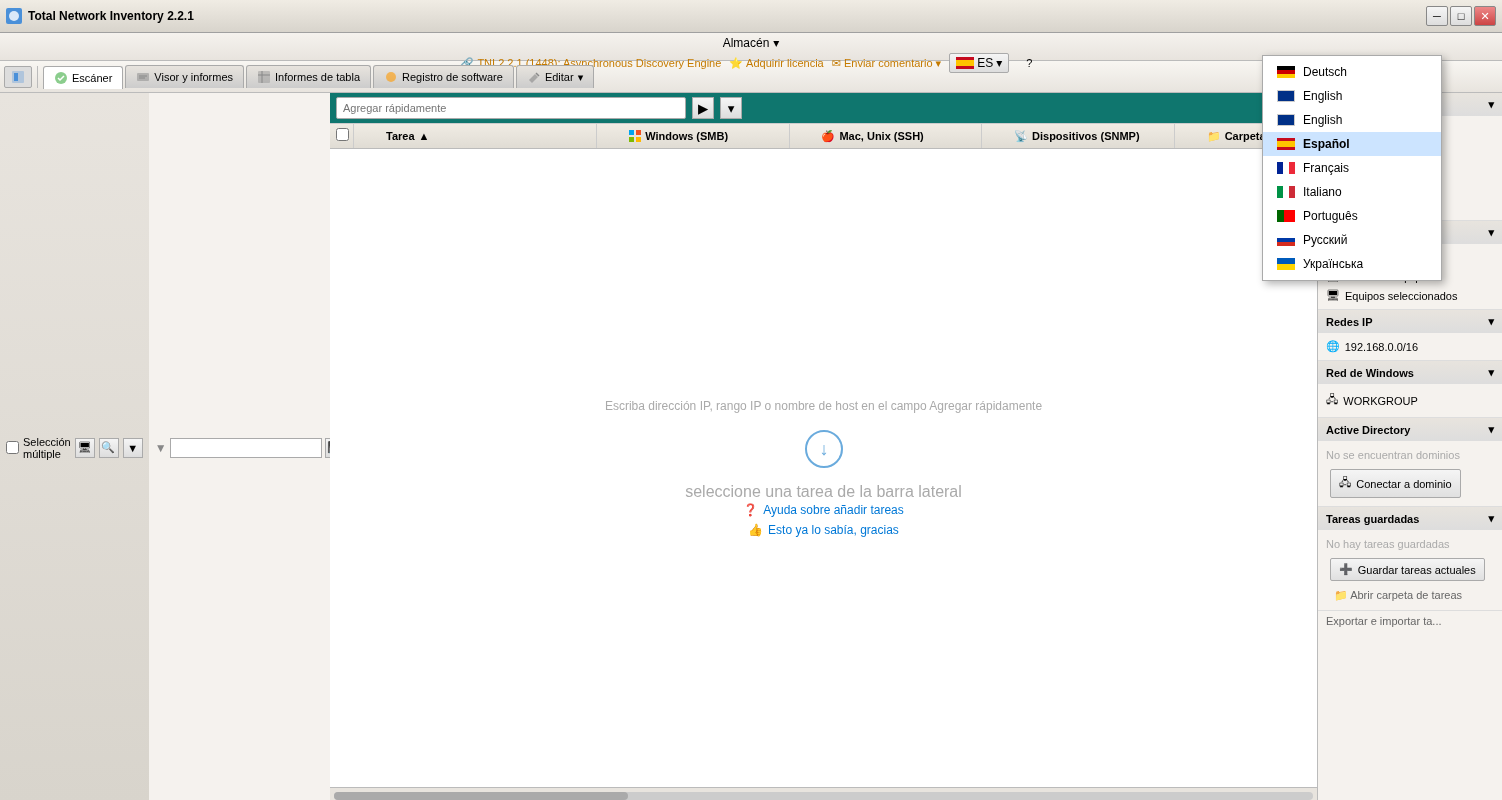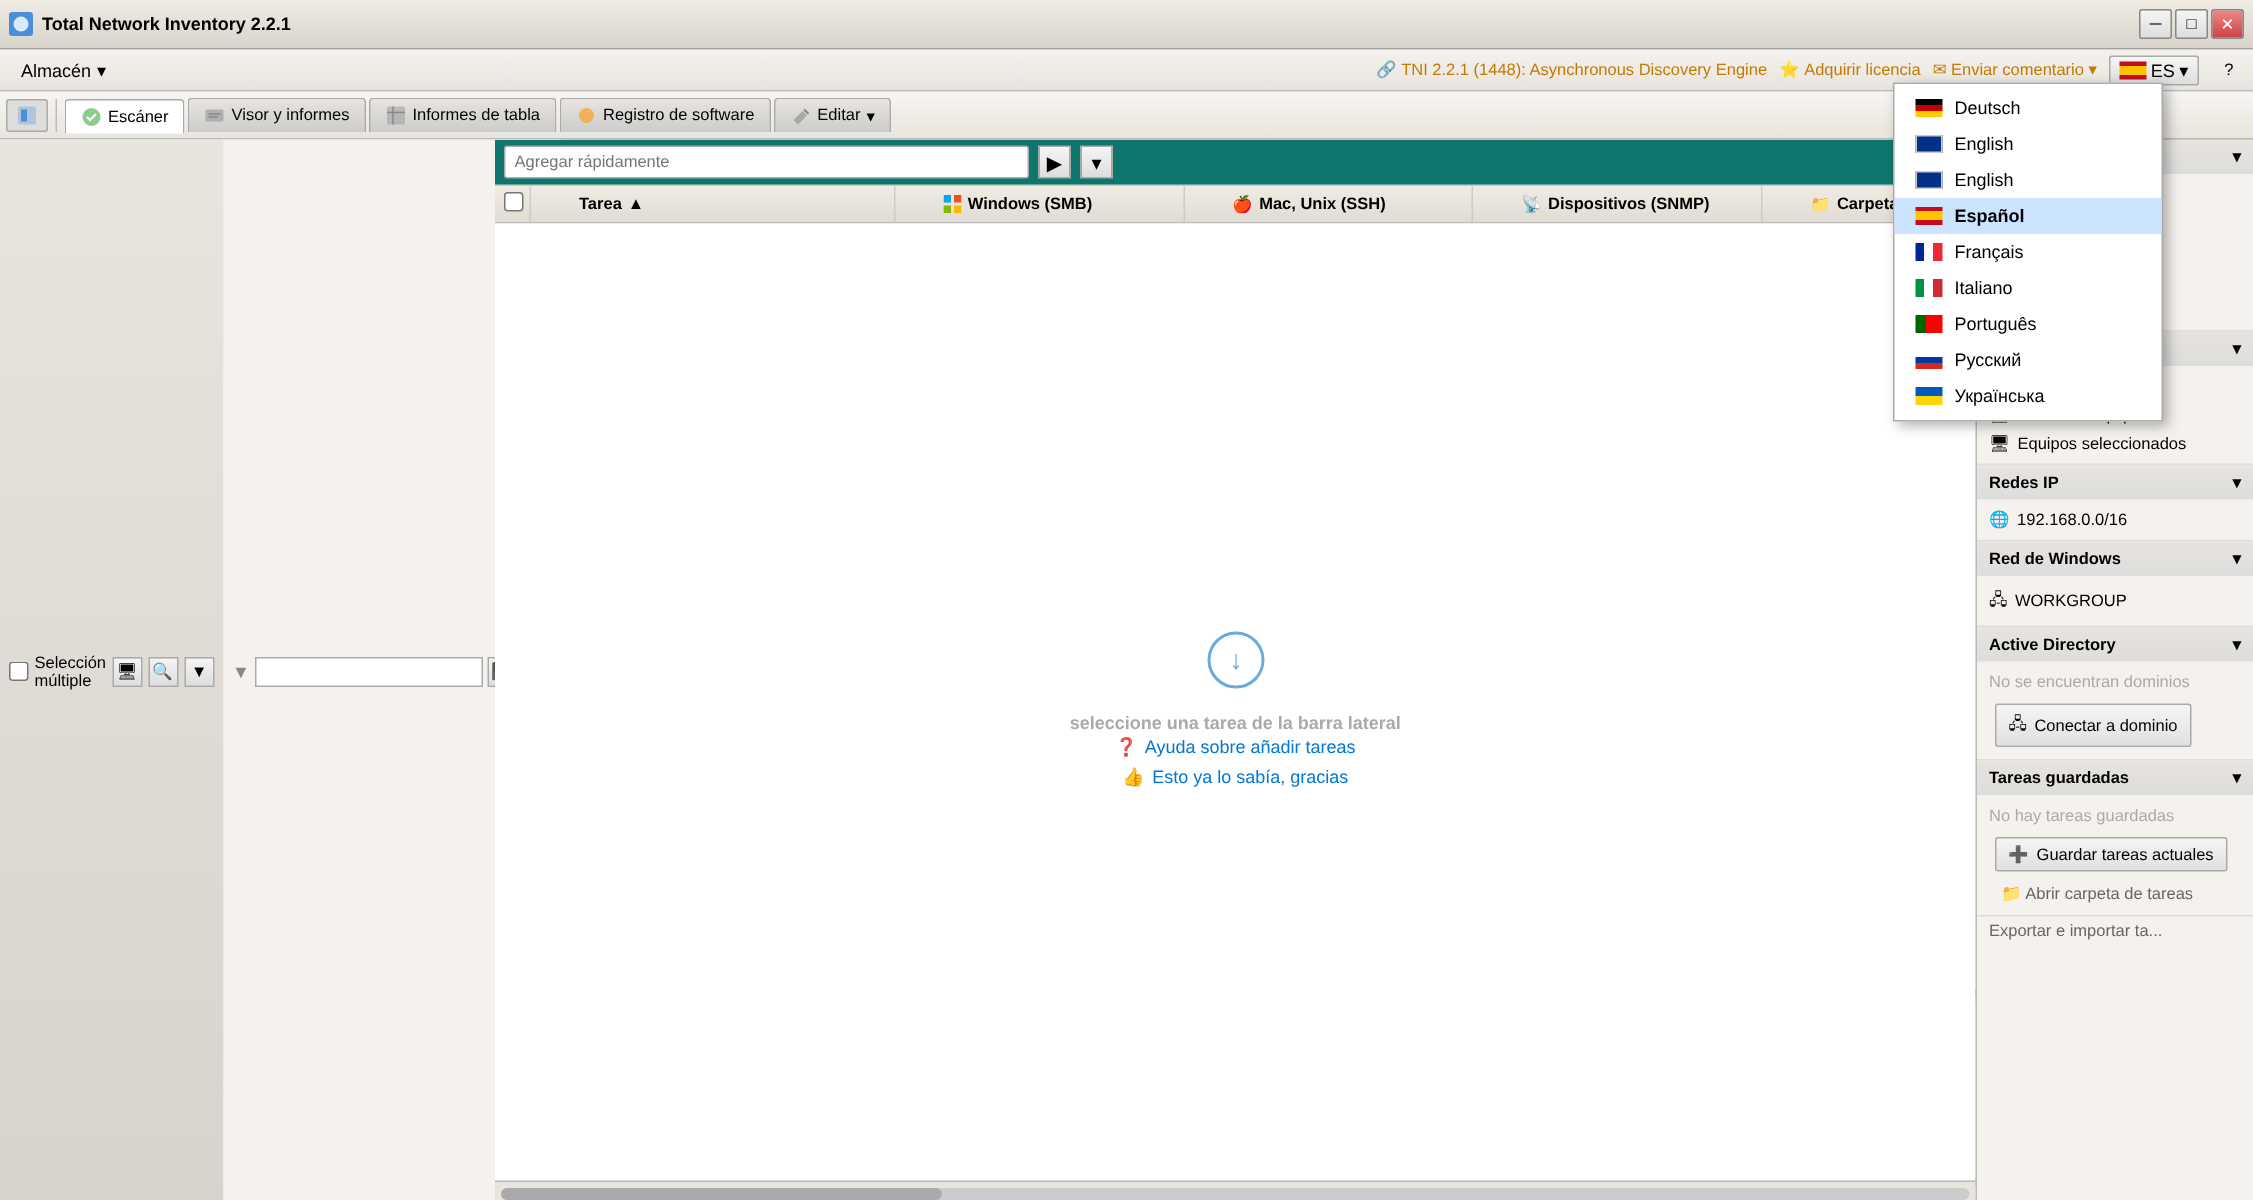--- a/index.html
+++ b/index.html
@@ -23,20 +23,21 @@
 
     
     .menu-bar {
       background: linear-gradient(to bottom, #f5f2ee, #e8e4de);
       height: 28px;
       display: flex;
       align-items: center;
       padding: 0 4px;
       border-bottom: 1px solid #bbb;
       justify-content: space-between;
+      flex-direction: column;
     }
     .menu-bar-left { display: flex; align-items: center; gap: 2px; }
     .menu-item { padding: 3px 10px; cursor: pointer; border-radius: 2px; display: flex; align-items: center; gap: 4px; }
     .menu-bar-right { display: flex; align-items: center; gap: 8px; }
     .tni-link { color: #c47a00; text-decoration: none; font-size: 11px; display: flex; align-items: center; gap: 3px; }
     .lang-btn { display: flex; align-items: center; gap: 3px; padding: 2px 6px; background: linear-gradient(to bottom, #f5f5f5, #ddd); border: 1px solid #aaa; border-radius: 2px; cursor: pointer; }
     .flag { width: 18px; height: 12px; display: inline-block; }
     .flag-es { background: linear-gradient(to bottom, #c60b1e 0%, #c60b1e 25%, #ffc400 25%, #ffc400 75%, #c60b1e 75%); }
     .flag-de { background: linear-gradient(to bottom, #000 0%, #000 33%, #c00 33%, #c00 66%, #fc0 66%); }
     .flag-en { background: #003087; position: relative; }
@@ -161,21 +162,21 @@
       justify-content: center;
       background: white;
     }
     .empty-state {
       text-align: center;
       color: #888;
     }
     .empty-state-title { font-size: 18px; color: #6aabdd; font-weight: 300; margin-bottom: 12px; }
     .empty-state-desc { font-size: 12px; color: #aaa; margin-bottom: 16px; }
     .empty-state-circle { font-size: 24px; color: #6aabdd; margin: 8px 0; }
-    .empty-state-sub { font-size: 12px; color: #aaa; margin-bottom: 2px; font-weight: bold; }
+    .empty-state-sub { font-size: 16px; color: #aaa; margin-bottom: 2px; }
     .empty-state-links { display: flex; flex-direction: column; gap: 6px; align-items: center; }
     .empty-link { color: #0078d7; text-decoration: none; font-size: 12px; display: flex; align-items: center; gap: 5px; }
 
     
     .bottom-bar {
       height: 24px;
       background: linear-gradient(to bottom, #e8e4de, #d4d0c8);
       border-top: 1px solid #bbb;
       display: flex;
       align-items: center;
@@ -396,20 +397,21 @@
         <span>Dispositivos (SNMP)</span>
       </div>
       <div class="th-cell th-carpeta">
         <span>📁</span>
         <span>Carpeta de</span>
       </div>
     </div>
 
     <div class="central-area">
       <div class="empty-state">
+        <div class="empty-state-desc">Escriba dirección IP, rango IP o nombre de host en el campo Agregar rápidamente</div>
         <div class="empty-state-circle">
           <svg width="40" height="40" viewBox="0 0 40 40">
             <circle cx="20" cy="20" r="18" fill="none" stroke="#6aabdd" stroke-width="2"></circle>
             <text x="20" y="26" text-anchor="middle" fill="#6aabdd" font-size="18">↓</text>
           </svg>
         </div>
         <div class="empty-state-sub">seleccione una tarea de la barra lateral</div>
         <div class="empty-state-links">
           <a class="empty-link">
             <span style="color:#6aabdd;">❓</span>

